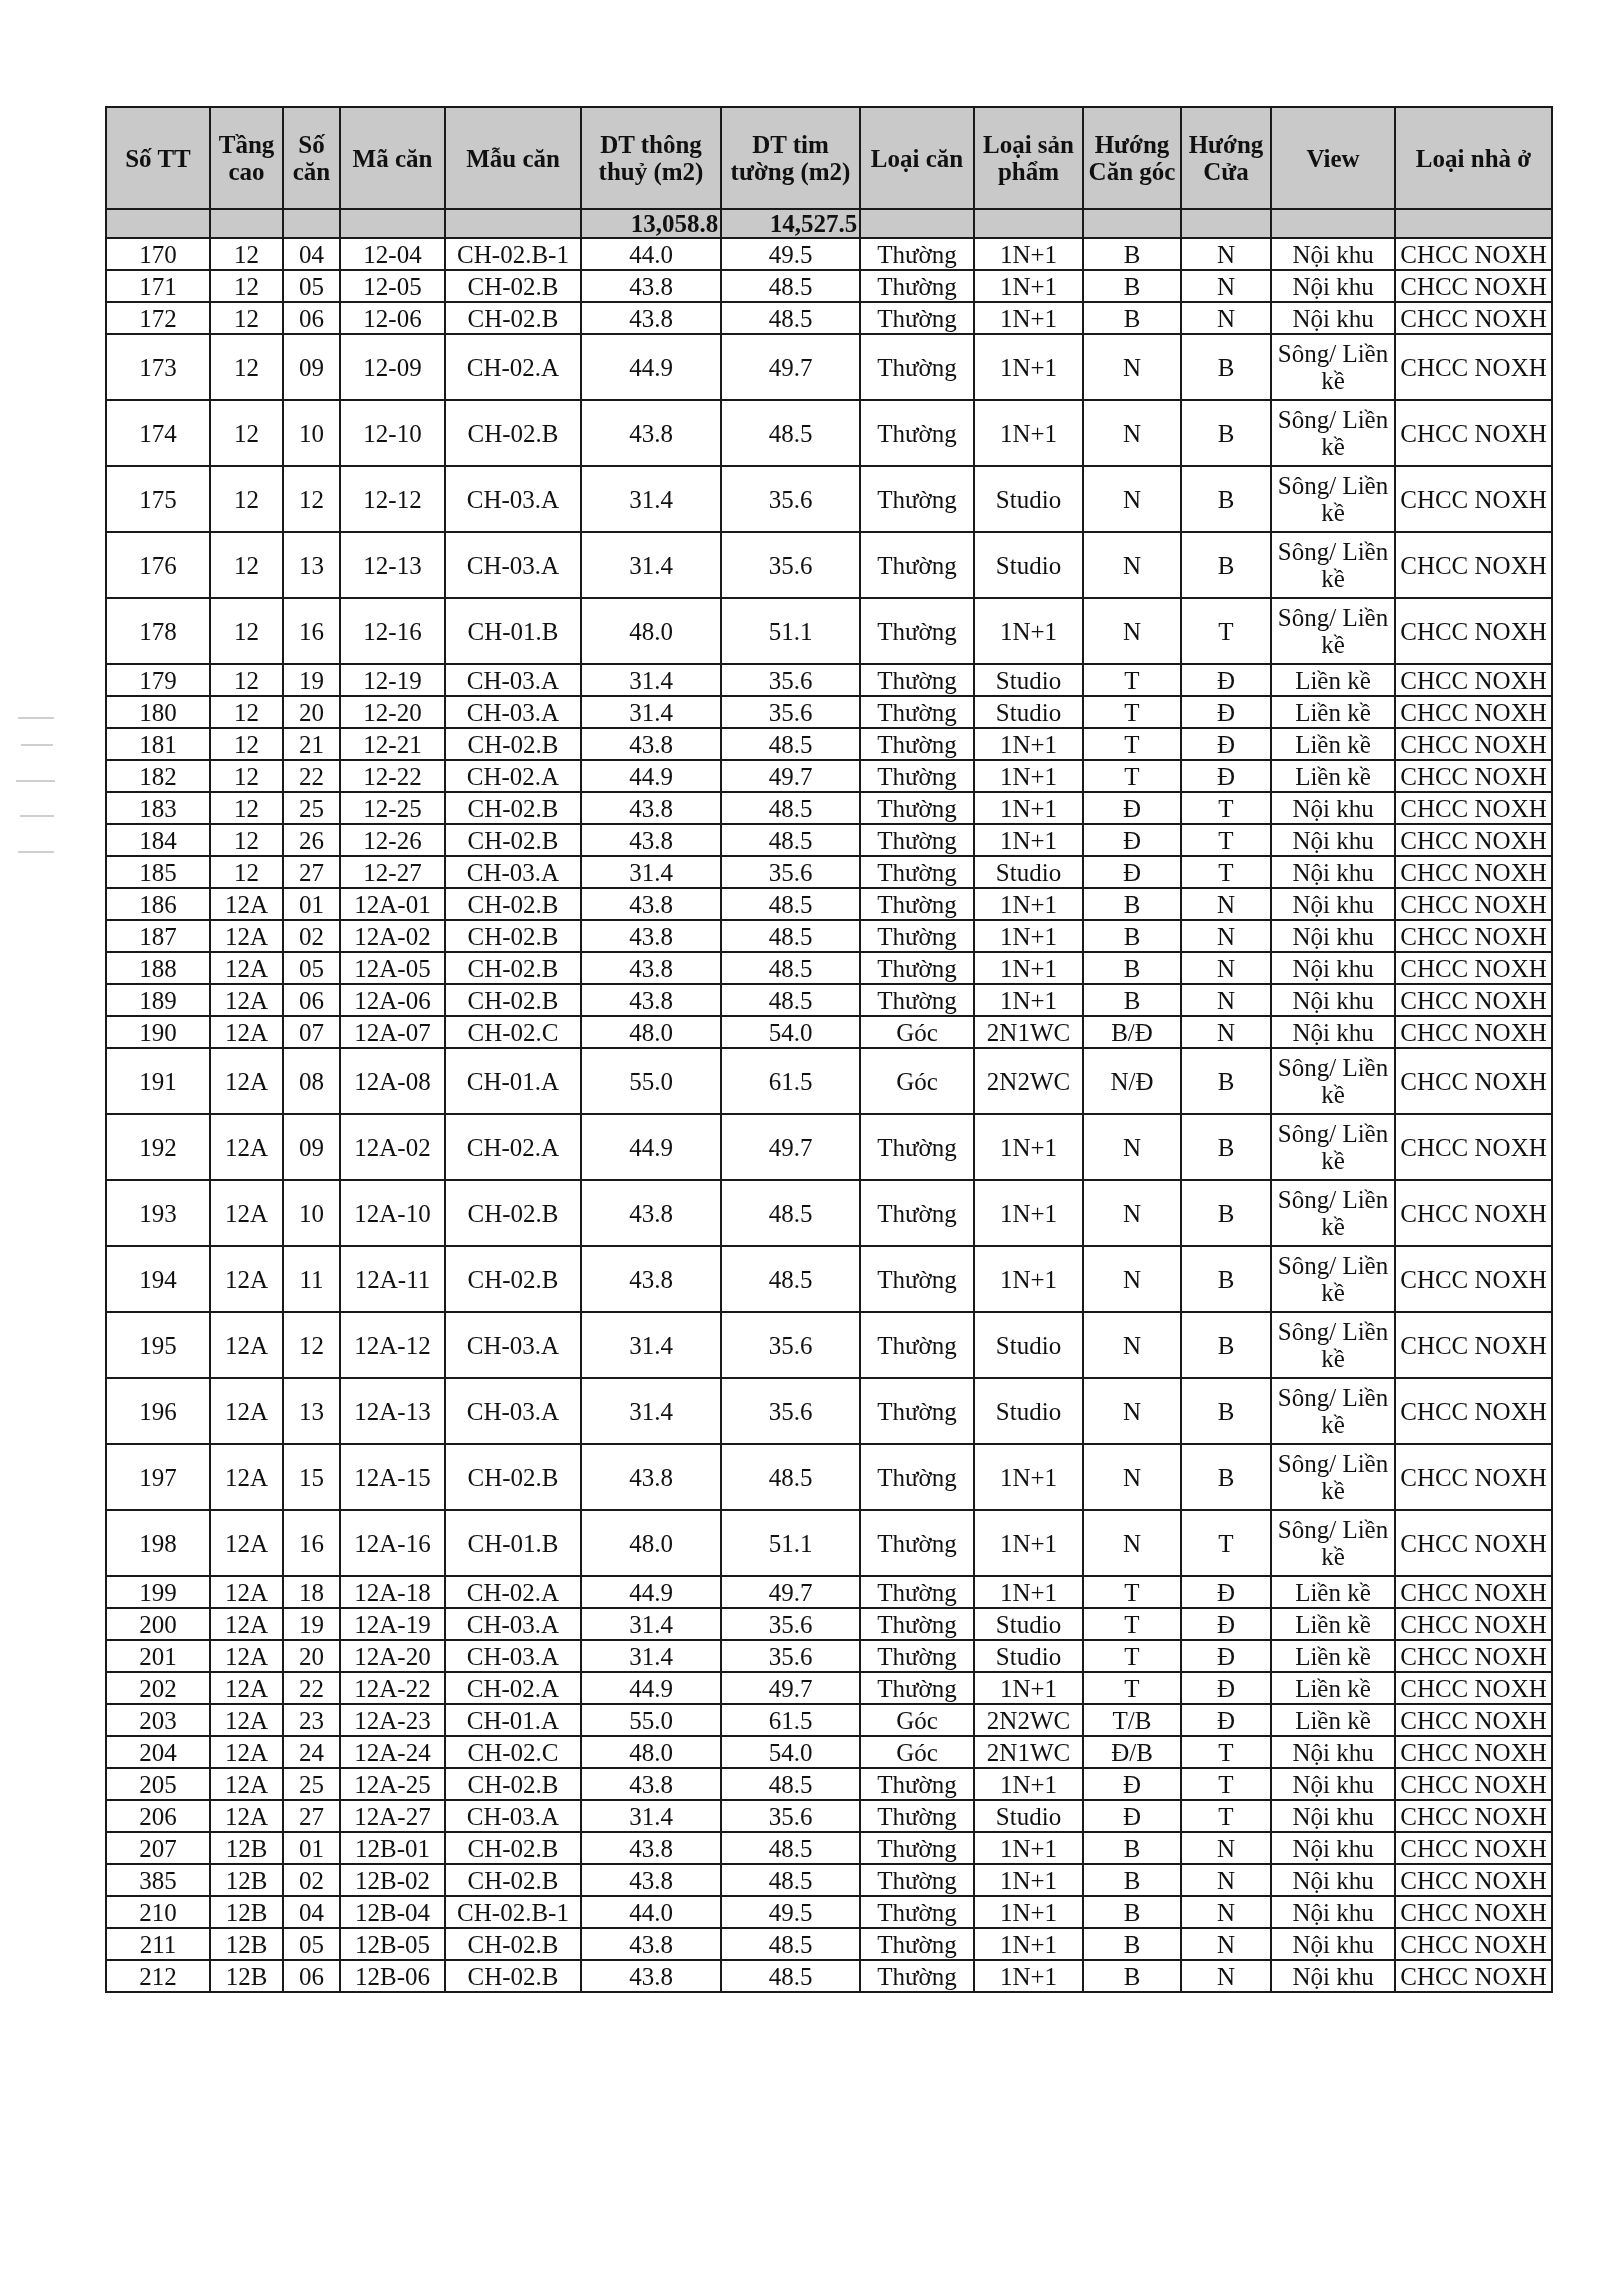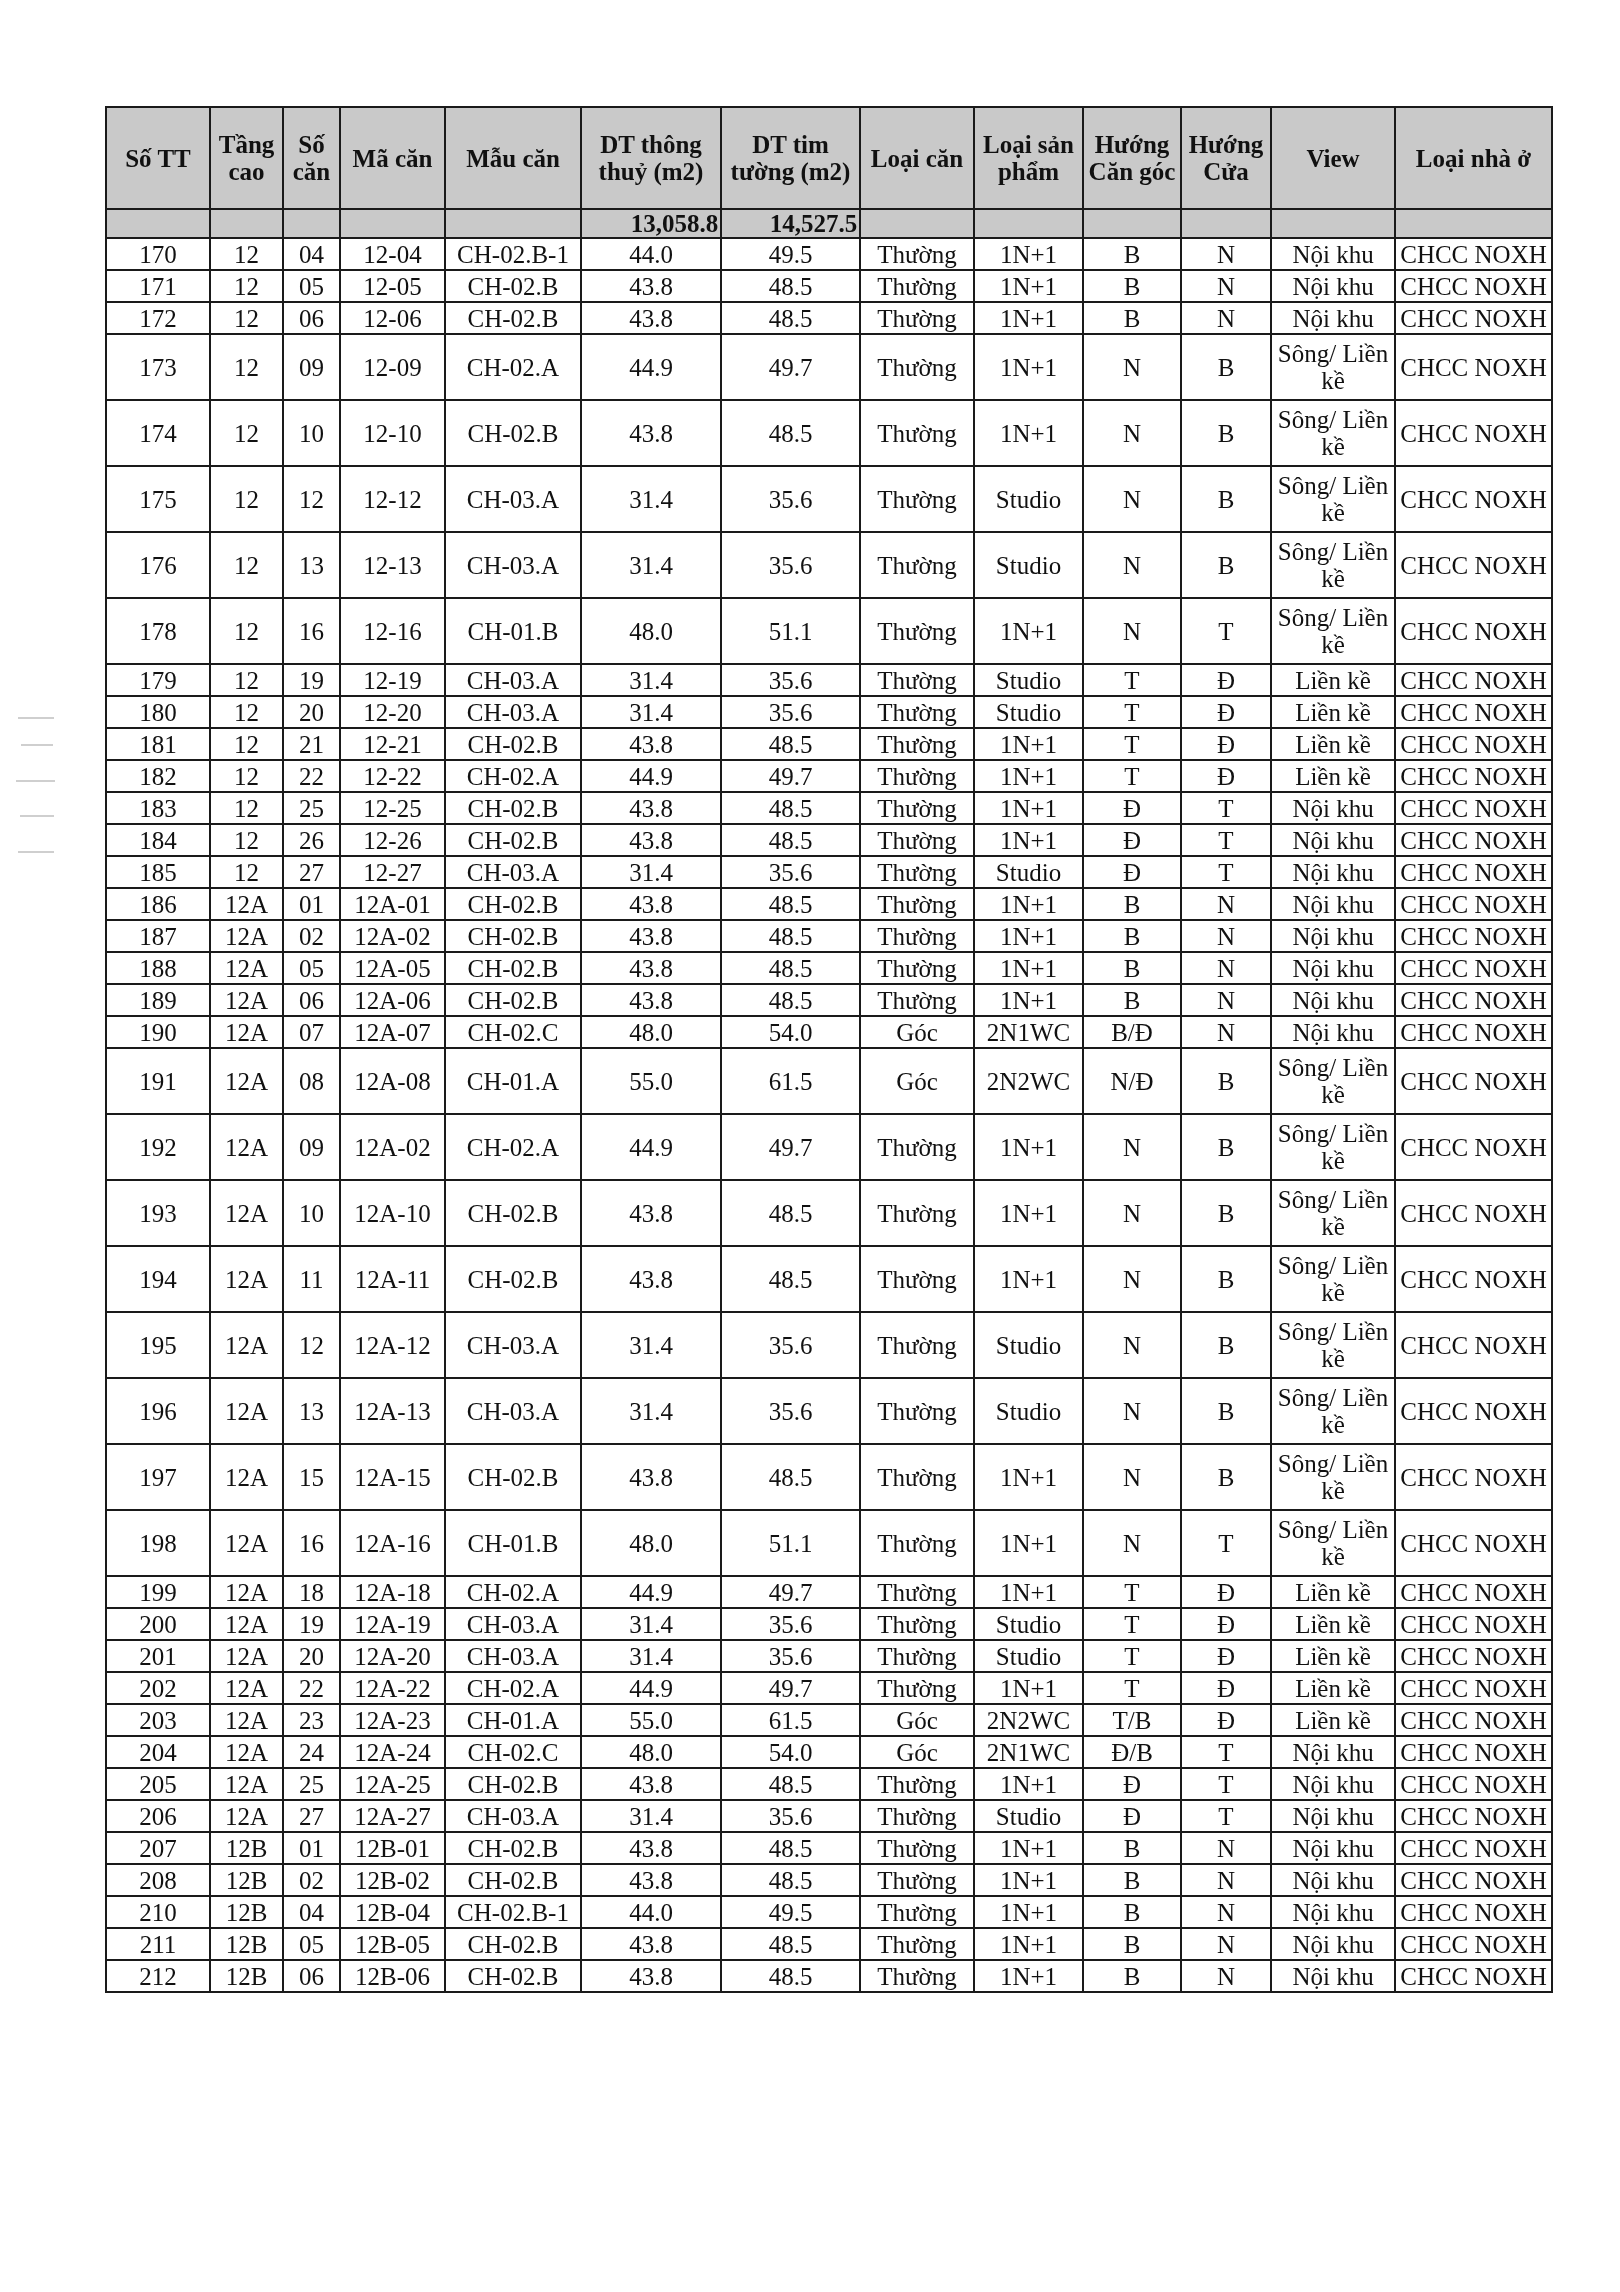--- a/index.html
+++ b/index.html
@@ -626,21 +626,21 @@
           <td>43.8</td>
           <td>48.5</td>
           <td>Thường</td>
           <td>1N+1</td>
           <td>B</td>
           <td>N</td>
           <td>Nội khu</td>
           <td>CHCC NOXH</td>
         </tr>
         <tr class="r1">
-          <td>208</td>
+          <td>385</td>
           <td>12B</td>
           <td>02</td>
           <td>12B-02</td>
           <td>CH-02.B</td>
           <td>43.8</td>
           <td>48.5</td>
           <td>Thường</td>
           <td>1N+1</td>
           <td>B</td>
           <td>N</td>

